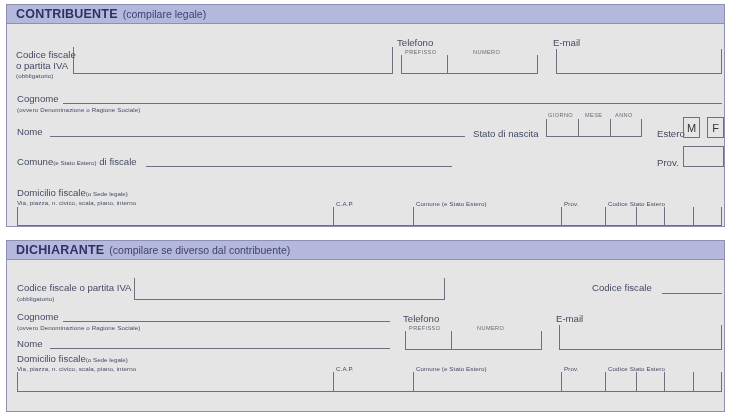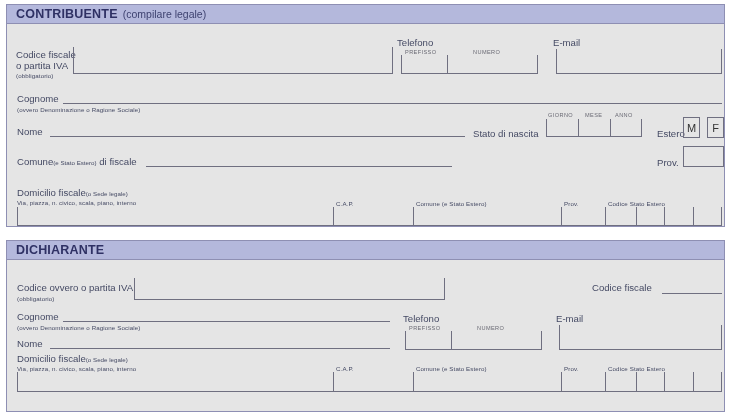--- a/index.html
+++ b/index.html
@@ -140,23 +140,24 @@
     <div class="vtick" style="left:598px;top:202px;height:19px;"></div>
     <div class="vtick" style="left:629px;top:202px;height:19px;"></div>
     <div class="vtick" style="left:657px;top:202px;height:19px;"></div>
     <div class="vtick" style="left:686px;top:202px;height:19px;"></div>
   </div>
 
   <div class="panel" id="panel-dichiarante">
 
     <div class="panel-header">
       <span class="ttl">DICHIARANTE</span>
+      <span class="sub">(compilare se diverso dal contribuente)</span>
     </div>
 
-    <div class="lbl" style="left:10px;top:41px;">Codice ovvero o partita IVA</div>
+    <div class="lbl" style="left:10px;top:41px;">Codice fiscale o partita IVA</div>
     <div class="tiny" style="left:10px;top:54px;">(obbligatorio)</div>
     <div class="ubox" style="left:127px;top:37px;width:311px;height:22px;"></div>
 
     <div class="lbl" style="left:585px;top:41px;">Codice fiscale</div>
     <div class="rule" style="left:655px;top:52px;width:60px;"></div>
 
     <div class="lbl" style="left:10px;top:70px;">Cognome</div>
     <div class="rule" style="left:56px;top:80px;width:327px;"></div>
     <div class="tiny" style="left:10px;top:83px;">(ovvero Denominazione o Ragione Sociale)</div>
 

